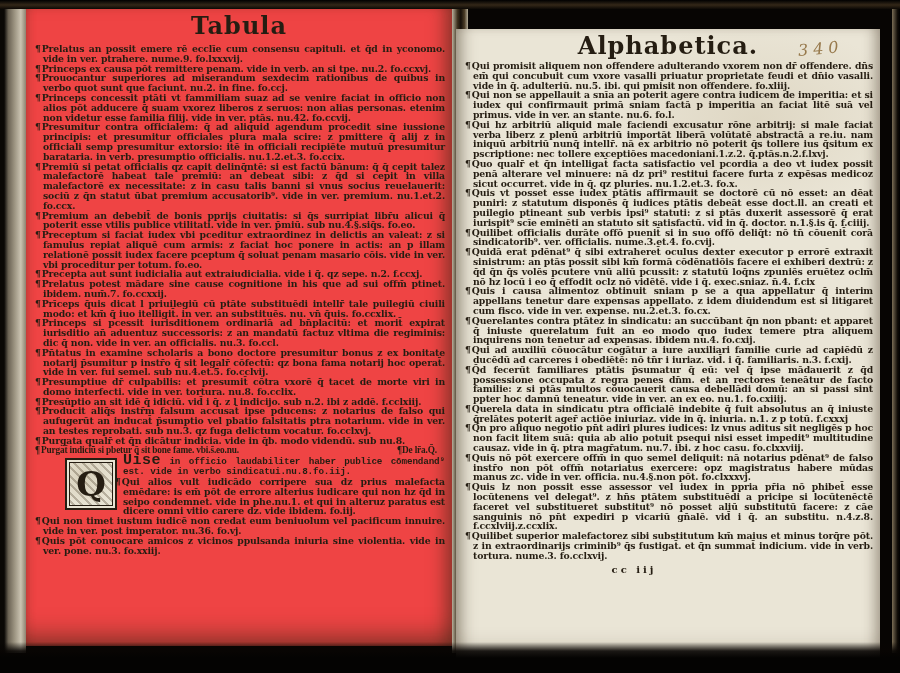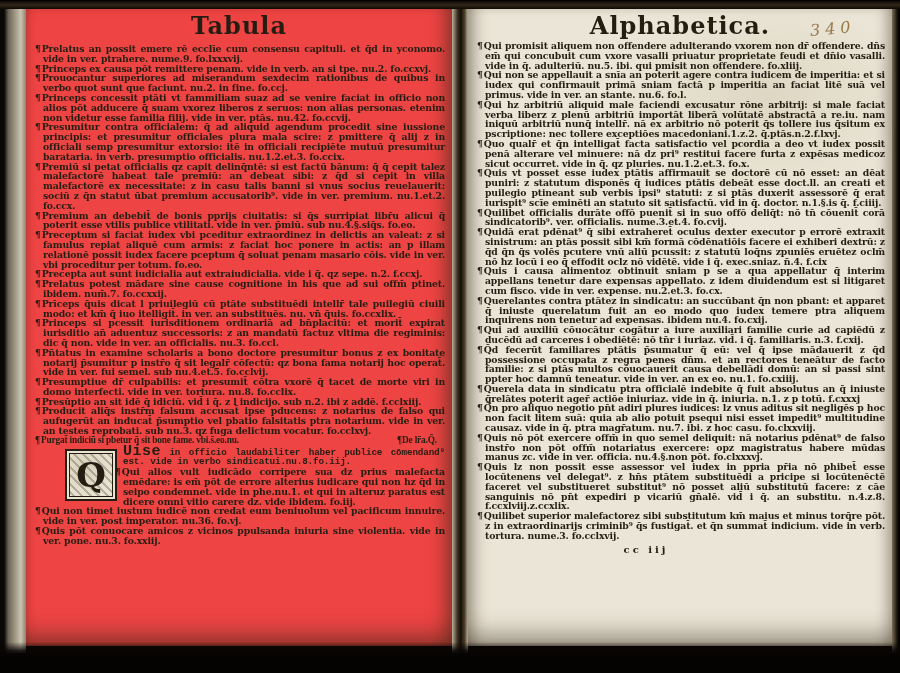--- a/index.html
+++ b/index.html
@@ -18,25 +18,25 @@
              background:linear-gradient(90deg,#7a6d55,#100c07 70%,#000);}
   .bottomband{position:absolute;left:0;top:642px;width:900px;height:31px;
               background:linear-gradient(180deg,rgba(5,3,2,0) 0px,rgba(8,5,3,.9) 9px,#040302 16px);}
 
   
   .page{position:absolute;top:9px;height:637px;color:#251d12;}
   .page.left{left:26px;width:426px;background:#ef4444;
              box-shadow:inset -16px 0 18px -10px rgba(52,38,20,.55),
                         inset 6px 0 10px -6px rgba(52,38,20,.35),
                         inset 0 -28px 24px -18px rgba(52,38,20,.55);}
-  .page.right{left:468px;width:424px;
+  .page.right{left:456px;width:424px;
               background:radial-gradient(ellipse 220px 140px at 300px 90px,rgba(170,150,110,.18),rgba(0,0,0,0) 70%),#eae5d6;
               box-shadow:inset 14px 0 16px -10px rgba(52,38,20,.5),
                          inset -12px 0 14px -8px rgba(52,38,20,.4),
-                         inset 0 -28px 24px -18px rgba(52,38,20,.5);}
+                         inset 0 -28px 24px -18px rgba(52,38,20,.5);margin-top:20px;}
 
   
   .header-row{position:relative;text-align:center;margin-top:5px;height:26px;}
   .page-header{font-size:24px;font-weight:bold;letter-spacing:1px;line-height:24px;}
   .folio-hand{position:absolute;right:36px;top:5px;color:#97794c;font-size:16px;
               font-style:italic;letter-spacing:5px;transform:rotate(-5deg);font-weight:normal;}
 
   
   .textblock{padding:4px 7px 0 9px;text-align:justify;font-size:9.3px;line-height:9.8px;
              font-weight:bold;letter-spacing:-0.15px;}
@@ -88,20 +88,21 @@
           <p class="entry"><span class="entry-body"><span class="pilcrow">¶</span><span>Premium an debebit̄ de bonis pprijs ciuitatis: si q̄s surripiat libr̄u alicui q̄ poterit esse vtilis publice vtilitati. vide in ver. p̄miū. sub nu.4.§.siq̄s. fo.eo.</span></span></p>
           <p class="entry"><span class="entry-body"><span class="pilcrow">¶</span><span>Preceptum si faciat iudex vbi pceditur extraordinez in delictis an valeat: z si famulus repiat aliquē cum armis: z faciat hoc ponere in actis: an p illam relationē possit iudex facere pceptum q̄ soluat penam masario cōis. vide in ver. vbi proceditur per totum. fo.eo.</span></span></p>
           <p class="entry"><span class="entry-body"><span class="pilcrow">¶</span><span>Precepta aut sunt iudicialia aut extraiudicialia. vide i q̄. qz sepe. n.2. f.ccxj.</span></span></p>
           <p class="entry"><span class="entry-body"><span class="pilcrow">¶</span><span>Prelatus potest mādare sine cause cognitione in his que ad sui offm̄ ptinet. ibidem. num̄.7. fo.ccxxij.</span></span></p>
           <p class="entry"><span class="entry-body"><span class="pilcrow">¶</span><span>Prīceps q̄uis dicat l priuilegiū cū ptāte substituēdi intellr̄ tale puilegiū ciuili modo: et km̄ q̄ iuo itelligit̄. in ver. an substituēs. nu. vn̄ q̄uis. fo.ccxlix.</span></span></p>
           <p class="entry"><span class="entry-body"><span class="pilcrow">¶</span><span>Princeps si pcessit iurisditionem ordinariā ad bn̄placitū: et morit̄ expirat iurisditio an̄ aduentuz successoris: z an mandatū factuz vltima die regiminis: dic q̄ non. vide in ver. an officialis. nu.3. fo.ccl.</span></span></p>
           <p class="entry"><span class="entry-body"><span class="pilcrow">¶</span><span>Pn̄tatus in examine scholaris a bono doctore presumitur bonus z ex bonitate notarij p̄sumitur p instr̄o q̄ sit legalr̄ cōfectū: qz bona fama notarij hoc operat̄. vide in ver. fui semel. sub nu.4.et.5. fo.cclvij.</span></span></p>
           <p class="entry"><span class="entry-body"><span class="pilcrow">¶</span><span>Presumptiue dr̄ culpabilis: et presumit̄ cōtra vxorē q̄ tacet de morte viri in domo interfecti. vide in ver. tortura. nu.8. fo.cclix.</span></span></p>
           <p class="entry"><span class="entry-body"><span class="pilcrow">¶</span><span>Presūptio an sit idē q̄ idiciū. vid̄ i q̄. z l indicijo. sub n.2. ibi z addē. f.cclxiij.</span></span></p>
           <p class="entry"><span class="entry-body"><span class="pilcrow">¶</span><span>Producit aliq̄s instr̄m falsum accusat̄ ipse pducens: z notarius de falso qui aufugerūt an inducat̄ p̄sumptio vel pbatio falsitatis ptra notarium. vide in ver. an testes reprobati. sub nu.3. qz fuga delictum vocatur. fo.cclxvj.</span></span></p>
+          <p class="entry"><span class="entry-body"><span class="pilcrow">¶</span><span>Purgata qualr̄ et q̄n dicātur indicia. vide in q̄b. modo videndū. sub nu.8.</span></span></p>
           <p class="entry has-tail">
             <span class="entry-body"><span class="pilcrow">¶</span><span>Purgat̄ indiciū si pbetur q̄ sit bone fame. vbi.s̄.eo.nu.</span></span>
             <span class="tail">¶De lr̄a.Q̄.</span>
           </p>
         </div>
 
       <div class="qsection">
         <div class="dropcap">
           <span class="dropcap-letter">Q</span>
         </div>

